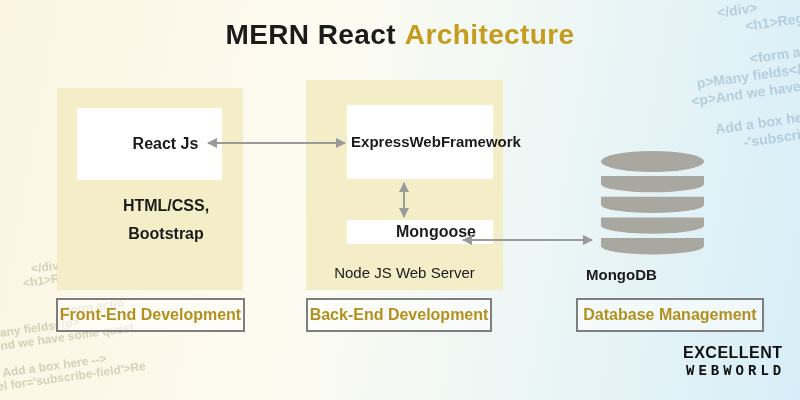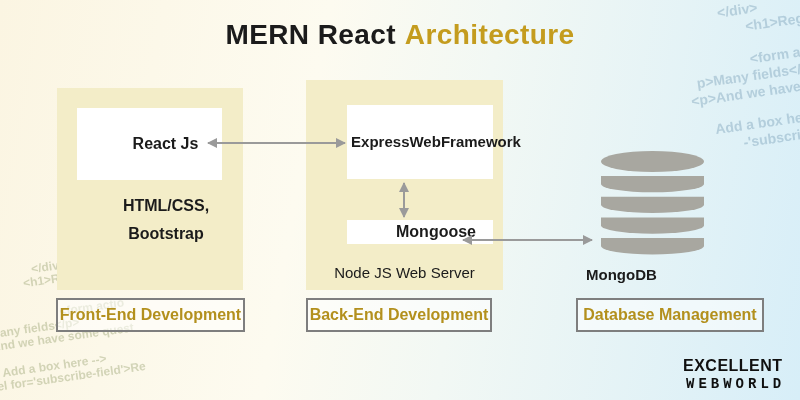--- a/index.html
+++ b/index.html
@@ -63,21 +63,21 @@
     border:5px solid transparent; border-right:0; border-left:10px solid #9A9A9A; }
   .arrow-react-express  { left:208px; top:142px; width:137px; }
   .arrow-mongoose-mongo { left:463px; top:239px; width:129px; }
   .arrow-v { position:absolute; width:2px; background:#9A9A9A; }
   .arrow-v::before { content:''; position:absolute; top:-1px; left:-4px;
     border:5px solid transparent; border-top:0; border-bottom:10px solid #9A9A9A; }
   .arrow-v::after  { content:''; position:absolute; bottom:-1px; left:-4px;
     border:5px solid transparent; border-bottom:0; border-top:10px solid #9A9A9A; }
   .arrow-express-mongoose { left:403px; top:183px; height:34px; }
 
-  .logo { position:absolute; left:683px; top:357px; width:96px; text-align:center; color:#101010; }
+  .logo { position:absolute; left:683px; top:344px; width:96px; text-align:center; color:#101010; }
   .logo-top { font-size:16px; font-weight:bold; letter-spacing:0.5px; }
   .logo-bottom { font-size:14px; font-weight:bold; letter-spacing:4px; margin-top:1px; margin-left:3px;font-family:Liberation Mono, monospace; }
 </style>
 </head>
 <body>
 
 <div id="app">
 
   <div class="wm wm-left">
     <div>&lt;/div&gt;</div>

